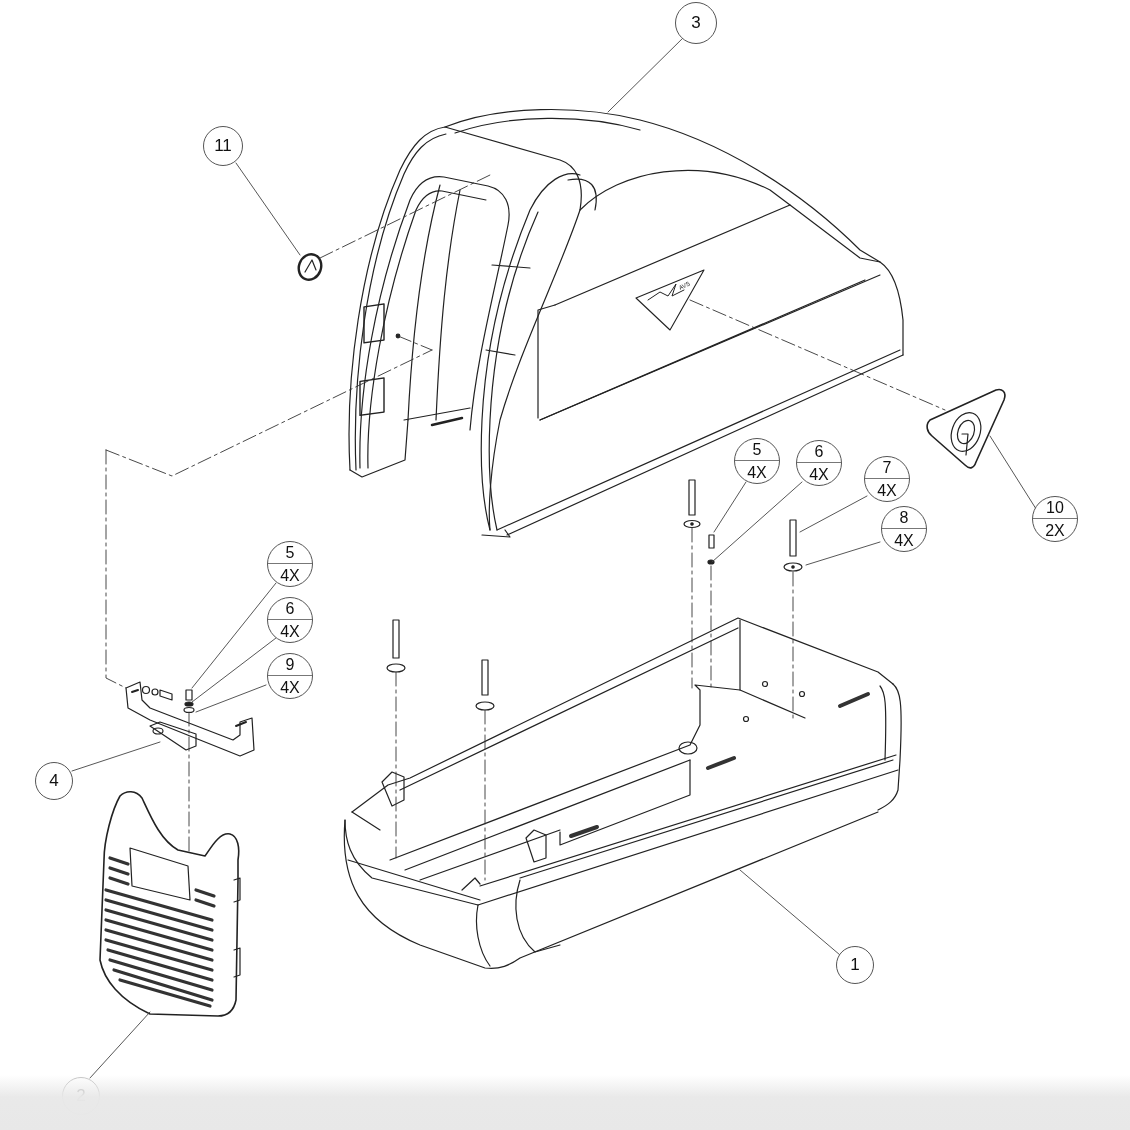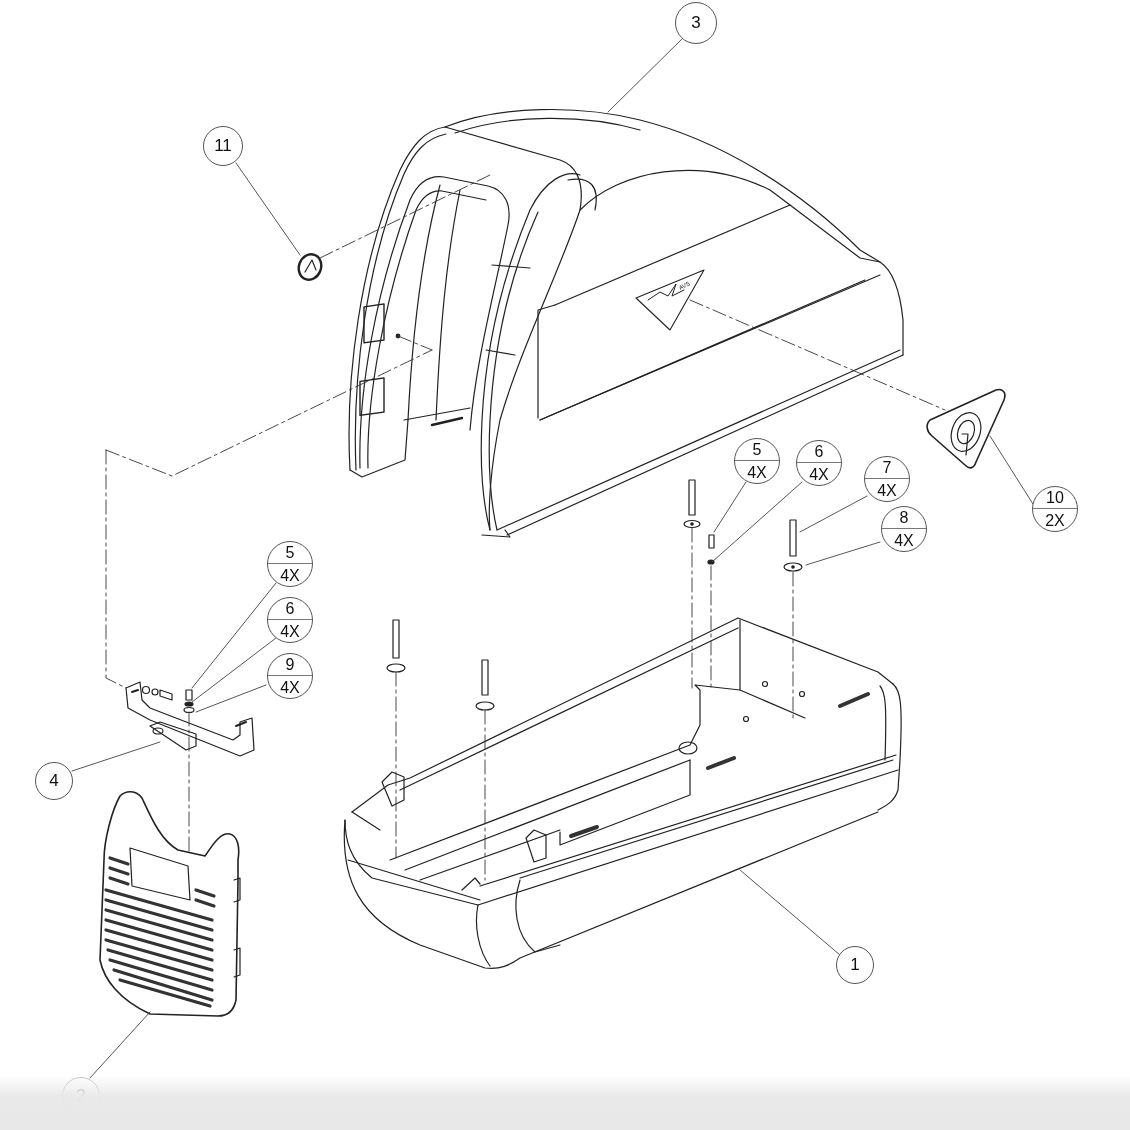--- a/index.html
+++ b/index.html
@@ -237,21 +237,21 @@
       </div>
 </div>
 <div class="balloon" style="left:881px;top:506px;width:46px;height:46px;">
   <div class="top">
         <span>8</span>
       </div>
   <div class="bot">
         <span>4X</span>
       </div>
 </div>
-<div class="balloon" style="left:1032px;top:486px;width:46px;height:46px;">
+<div class="balloon" style="left:1032px;top:496px;width:46px;height:46px;">
   <div class="top">
         <span>10</span>
       </div>
   <div class="bot">
         <span>2X</span>
       </div>
 </div>
 
 <div class="balloon" style="left:267px;top:541px;width:46px;height:46px;">
   <div class="top">

